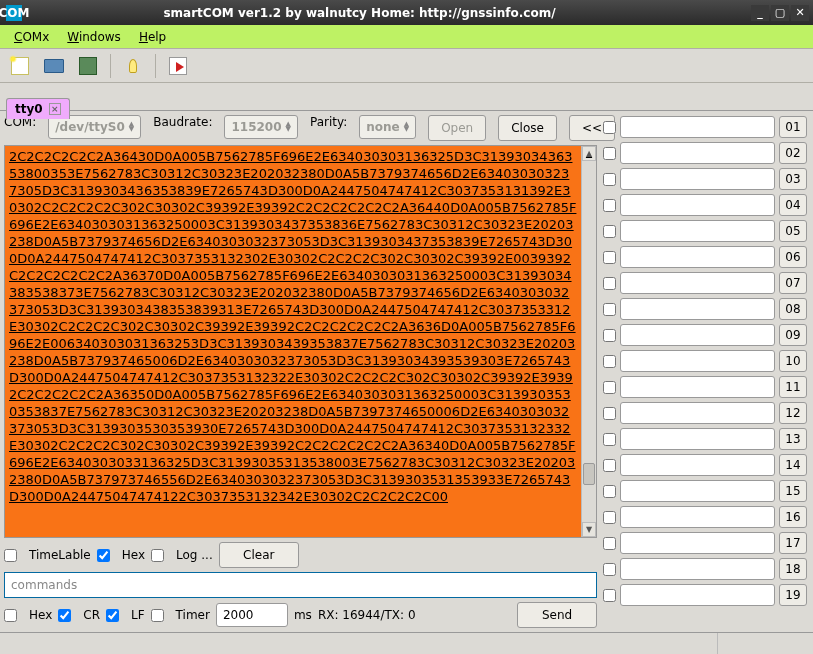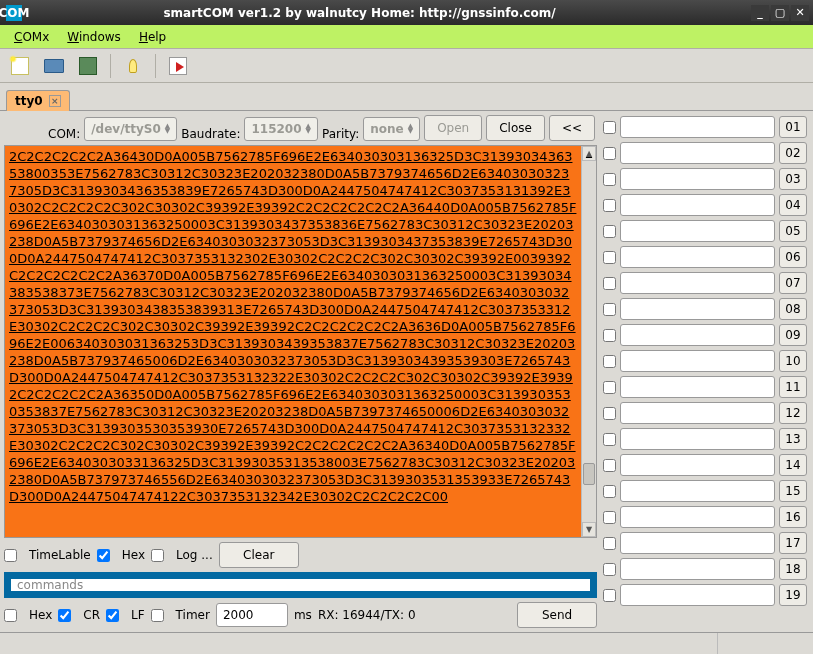--- a/index.html
+++ b/index.html
@@ -20,47 +20,47 @@
   .tool-sep { width:1px; height:24px; background:#b0aea6; }
   .ico-new { background:#fff; border:1px solid #c8c060; position:relative; width:18px; height:18px; }
   .ico-new::after { content:""; position:absolute; top:-3px; left:-3px; width:8px;height:8px; background:radial-gradient(circle,#ffeb3b 30%,transparent 70%); }
   .ico-open { width:20px; height:14px; background:#5a8ab8; border:1px solid #2a5a88; border-radius:1px; }
   .ico-save { width:18px; height:18px; background:#5a8a5a; border:1px solid #2a5a2a; }
   .ico-bulb { width:8px; height:14px; background:#ffeb80; border-radius:50% 50% 20% 20%; border:1px solid #c0a020; }
   .ico-exit { width:18px; height:18px; background:#fff; border:1px solid #999; position:relative; }
   .ico-exit::after { content:""; position:absolute; right:-3px; top:4px; border:5px solid transparent; border-left:8px solid #d02020; }
   
   .tabrow { background:#dcdad5; height:28px; display:flex; align-items:flex-end; padding:0 6px; border-bottom:1px solid #999; position:relative; }
-  .tab { background:#fdba74; border:1px solid #999; border-bottom:none; border-radius:3px 3px 0 0; padding:3px 8px; display:flex; align-items:center; gap:6px; font-weight:bold; position:relative; top:1px; }
+  .tab { background:#f0abfc; border:1px solid #999; border-bottom:none; border-radius:3px 3px 0 0; padding:3px 8px; display:flex; align-items:center; gap:6px; font-weight:bold; position:relative; top:9px; }
   .tab-close { width:12px; height:12px; border:1px solid #999; font-size:9px; display:flex; align-items:center; justify-content:center; cursor:pointer; color:#666; }
   
   .workarea { display:flex; height: calc(654px - 25px - 24px - 34px - 28px - 22px); }
   .left-pane { flex:1; display:flex; flex-direction:column; padding:4px; gap:4px; min-width:0; }
   .right-pane { width:212px; padding:4px 6px 4px 2px; overflow:hidden; }
   
-  .connrow { display:flex; align-items:flex-end; gap:4px;margin-left:44px; }
+  .connrow { display:flex; align-items:flex-start; gap:12px; }
   .label { font-size:12px; }
   .combo { display:flex; align-items:center; border:1px solid #999; background:#f0efe9; height:24px; padding:0 6px; gap:4px; border-radius:3px;font-weight:bold; }
   .combo.disabled { color:#9a9a94; }
   .combo .arrows { display:flex; flex-direction:column; line-height:5px; font-size:7px; color:#888; }
   .btn { border:1px solid #999; background:#eeece6; height:26px; padding:0 12px; border-radius:3px; cursor:pointer; display:flex; align-items:center; justify-content:center; }
   .btn.disabled { color:#9a9a94; }
   
   .hex-area { flex:1; border:1px solid #999; background:#f97316; display:flex; min-height:0;text-decoration:underline; }
   .hex-text { flex:1; font-family:"DejaVu Sans", Arial, sans-serif; font-size:13px; line-height:17px; padding:2px 4px; overflow:hidden; word-break:break-all; }
   .vscroll { width:15px; background:#dcdad5; border-left:1px solid #bbb; position:relative; }
   .vscroll .up, .vscroll .down { height:15px; background:#e6e4de; border:1px solid #bbb; display:flex;align-items:center;justify-content:center; font-size:8px; color:#555;}
   .vscroll .thumb { position:absolute; left:1px; right:1px; background:#c8c6c0; border:1px solid #999; border-radius:2px; }
   
   .optrow { display:flex; align-items:center; gap:6px; }
   .chk { display:flex; align-items:center; gap:12px; }
   .chk input { width:13px; height:13px; }
   .logpath { flex:1; color:#333; }
   
-  .cmd-input { border:7px solid #0369a1; background:#fff; height:26px; padding:0 6px; display:flex; align-items:center; color:#888; }
+  .cmd-input { border:1px solid #0369a1; background:#fff; height:26px; padding:0 6px; display:flex; align-items:center; color:#888; }
   
   .sendrow { display:flex; align-items:center; gap:6px; }
   .timer-input { border:1px solid #999; background:#fff; height:24px; width:72px; padding:0 6px; border-radius:3px; }
   .rxtx { flex:1; }
   
   .slot-row { display:flex; align-items:center; gap:4px; height:24px; margin-bottom:2px; }
   .slot-row input[type=checkbox]{ width:13px; height:13px; }
   .slot-input { flex:1; border:1px solid #999; background:#fff; height:22px; border-radius:3px; }
   .slot-btn { width:28px; height:22px; border:1px solid #999; background:#eeece6; border-radius:3px; display:flex; align-items:center; justify-content:center; cursor:pointer; }
   

